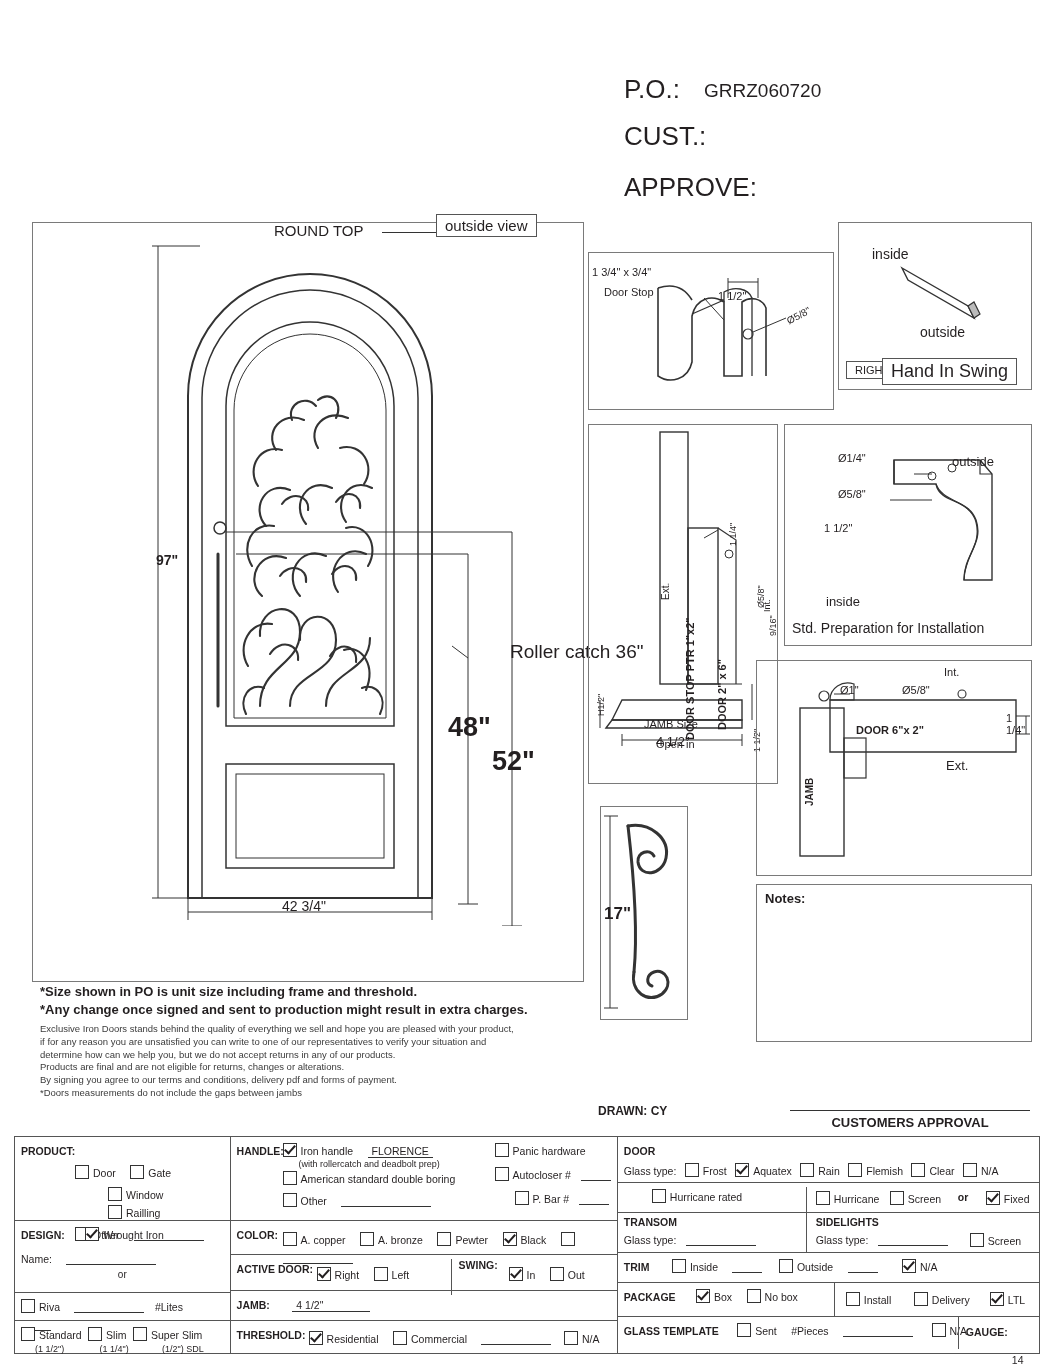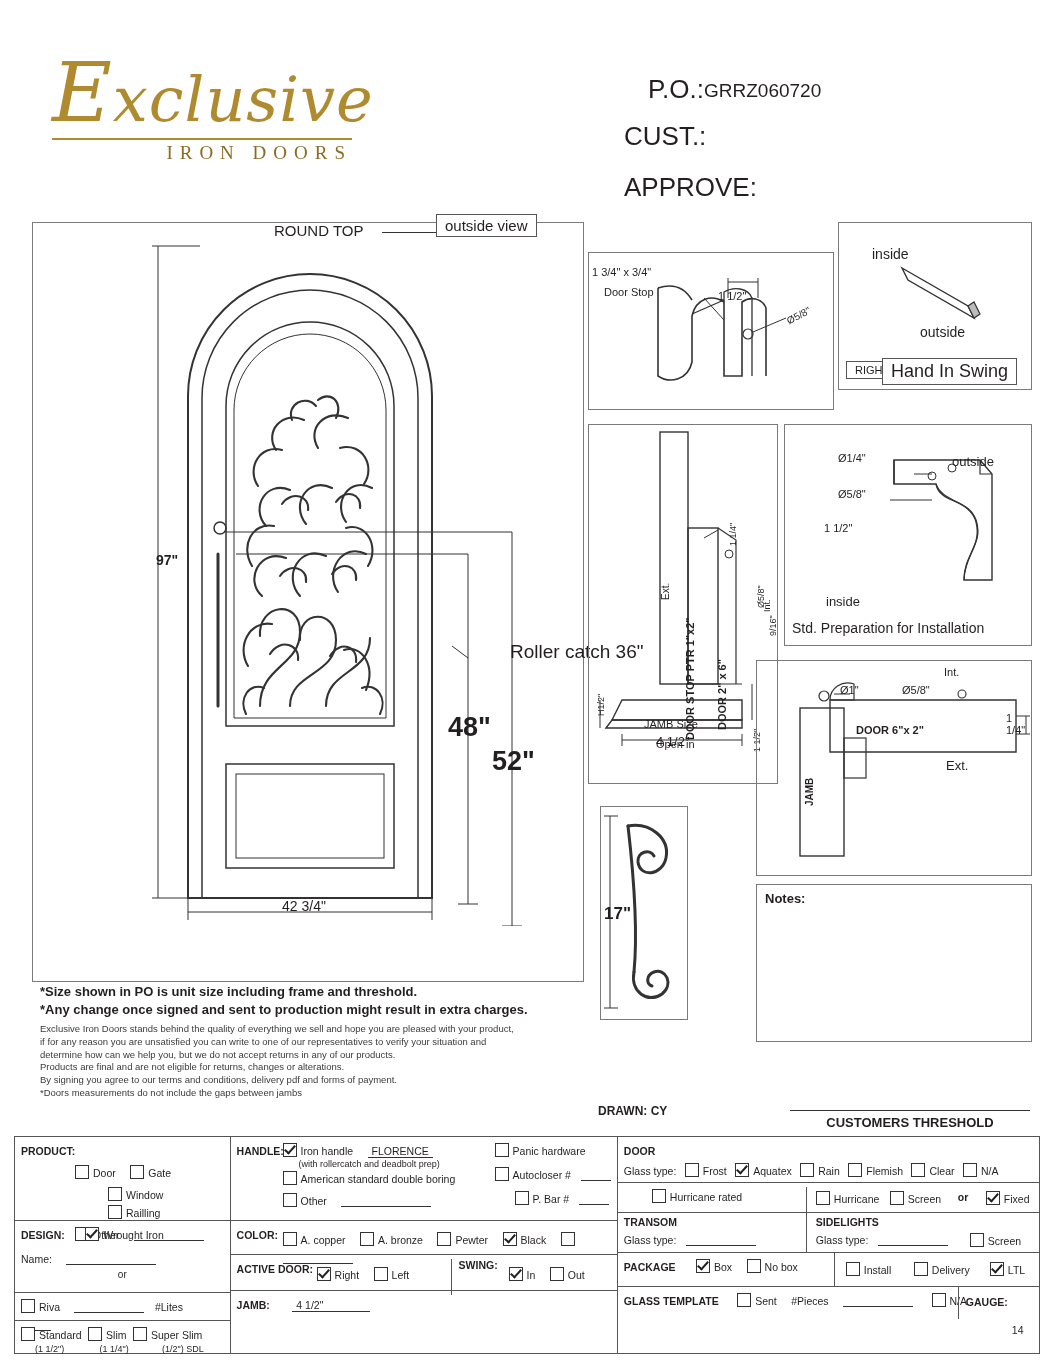--- a/index.html
+++ b/index.html
@@ -59,27 +59,22 @@
   .ul.w70{min-width:70px;}
   .ul.w90{min-width:90px;}
   .val{font-size:10.5px;border-bottom:1px solid #333;display:inline-block;padding:0 4px;}
   svg{display:block;}
 </style>
 </head>
 <body>
 
 <div class="page">
 
-  <div class="abs logo">
-    <div class="word"><span class="cap">E</span>xclusive</div>
-    <div class="rule"></div>
-    <div class="sub">IRON DOORS</div>
-  </div>
-
-  <div class="abs hdr-line" style="left:648px;top:74px;">P.O.:</div>
+
+  <div class="abs hdr-line" style="left:624px;top:74px;">P.O.:</div>
   <div class="abs hdr-val" style="left:704px;top:80px;">GRRZ060720</div>
   <div class="abs hdr-line" style="left:624px;top:121px;">CUST.:</div>
   <div class="abs hdr-val" style="left:720px;top:127px;"></div>
   <div class="abs hdr-line" style="left:624px;top:172px;">APPROVE:</div>
   <div class="abs hdr-val" style="left:790px;top:180px;"></div>
 
   <div class="abs bx mainbox"></div>
 
   <div class="abs t15" style="left:274px;top:222px;">ROUND TOP</div>
   <div class="abs" style="left:436px;top:214px;">
@@ -284,21 +279,21 @@
       <div>determine how can we help you, but we do not accept returns in any of our products.</div>
       <div>Products are final and are not eligible for returns, changes or alterations.</div>
       <div>By signing you agree to our terms and conditions, delivery pdf and forms of payment.</div>
       <div>*Doors measurements do not include the gaps between jambs</div>
     </div>
   </div>
 
   <div class="abs drawn">DRAWN: CY</div>
   <div class="abs custappr">
     <div class="ln"></div>
-    <span>CUSTOMERS THRESHOLD</span>
+    <span>CUSTOMERS APPROVAL</span>
   </div>
 
   <div class="abs bx form">
 
     <div class="col c1 bx">
       <div class="row" style="height:84px;">
         <span class="lbl">PRODUCT:</span>
         <div style="margin-top:4px;margin-left:54px;">
           <span class="opt"><span class="cb"></span><span>Door</span></span>
           <span class="opt"><span class="cb"></span><span>Gate</span></span>
@@ -379,20 +374,29 @@
         <span class="lbl" style="position:absolute;left:228px;top:4px;">SWING:</span>
         <div style="position:absolute;left:278px;top:10px;">
           <span class="opt"><span class="cb on"></span><span>In</span></span>
           <span class="opt"><span class="cb"></span><span>Out</span></span>
         </div>
       </div>
       <div class="row" style="height:30px;">
         <span class="lbl">JAMB:</span>
         <span class="val" style="margin-left:18px;min-width:70px;">4 1/2"</span>
       </div>
+      <div class="row" style="height:32px;">
+        <span class="lbl">THRESHOLD:</span>
+        <div style="position:absolute;left:78px;top:8px;">
+          <span class="opt"><span class="cb on"></span><span>Residential</span></span>
+          <span class="opt"><span class="cb"></span><span>Commercial</span></span>
+          <span class="ul w70"></span>
+          <span class="opt" style="margin-left:8px;"><span class="cb"></span><span>N/A</span></span>
+        </div>
+      </div>
     </div>
 
     <div class="col c3 bx">
       <div class="row" style="height:46px;">
         <span class="lbl">DOOR</span>
         <div style="margin-top:2px;">
           <span class="opt" style="margin-right:4px;">Glass type:</span>
           <span class="opt" style="margin-right:4px;"><span class="cb"></span><span>Frost</span></span>
           <span class="opt" style="margin-right:4px;"><span class="cb on"></span><span>Aquatex</span></span>
           <span class="opt" style="margin-right:4px;"><span class="cb"></span><span>Rain</span></span>
@@ -414,20 +418,28 @@
           <div class="lbl">TRANSOM</div>
           <div style="margin-top:2px;"><span class="opt">Glass type:</span><span class="ul w70"></span></div>
         </div>
         <span style="position:absolute;left:188px;top:0;border-left:1px solid #555;height:40px;"></span>
         <div style="position:absolute;left:198px;top:3px;">
           <div class="lbl">SIDELIGHTS</div>
           <div style="margin-top:2px;"><span class="opt">Glass type:</span><span class="ul w70"></span></div>
         </div>
         <span class="opt" style="position:absolute;left:352px;top:20px;"><span class="cb"></span><span>Screen</span></span>
       </div>
+      <div class="row" style="height:30px;">
+        <span class="lbl">TRIM</span>
+        <span class="opt" style="margin-left:18px;"><span class="cb"></span><span>Inside</span></span>
+        <span class="ul w30"></span>
+        <span class="opt" style="margin-left:12px;"><span class="cb"></span><span>Outside</span></span>
+        <span class="ul w30"></span>
+        <span class="opt" style="margin-left:20px;"><span class="cb on"></span><span>N/A</span></span>
+      </div>
       <div class="row" style="height:34px;">
         <span class="lbl">PACKAGE</span>
         <span class="opt" style="margin-left:16px;"><span class="cb on"></span><span>Box</span></span>
         <span class="opt"><span class="cb"></span><span>No box</span></span>
         <span style="position:absolute;left:216px;top:0;border-left:1px solid #555;height:34px;"></span>
         <span class="opt" style="position:absolute;left:228px;top:9px;"><span class="cb"></span><span>Install</span></span>
         <span class="opt" style="position:absolute;left:296px;top:9px;"><span class="cb"></span><span>Delivery</span></span>
         <span class="opt" style="position:absolute;left:372px;top:9px;"><span class="cb on"></span><span>LTL</span></span>
       </div>
       <div class="row" style="height:32px;">

